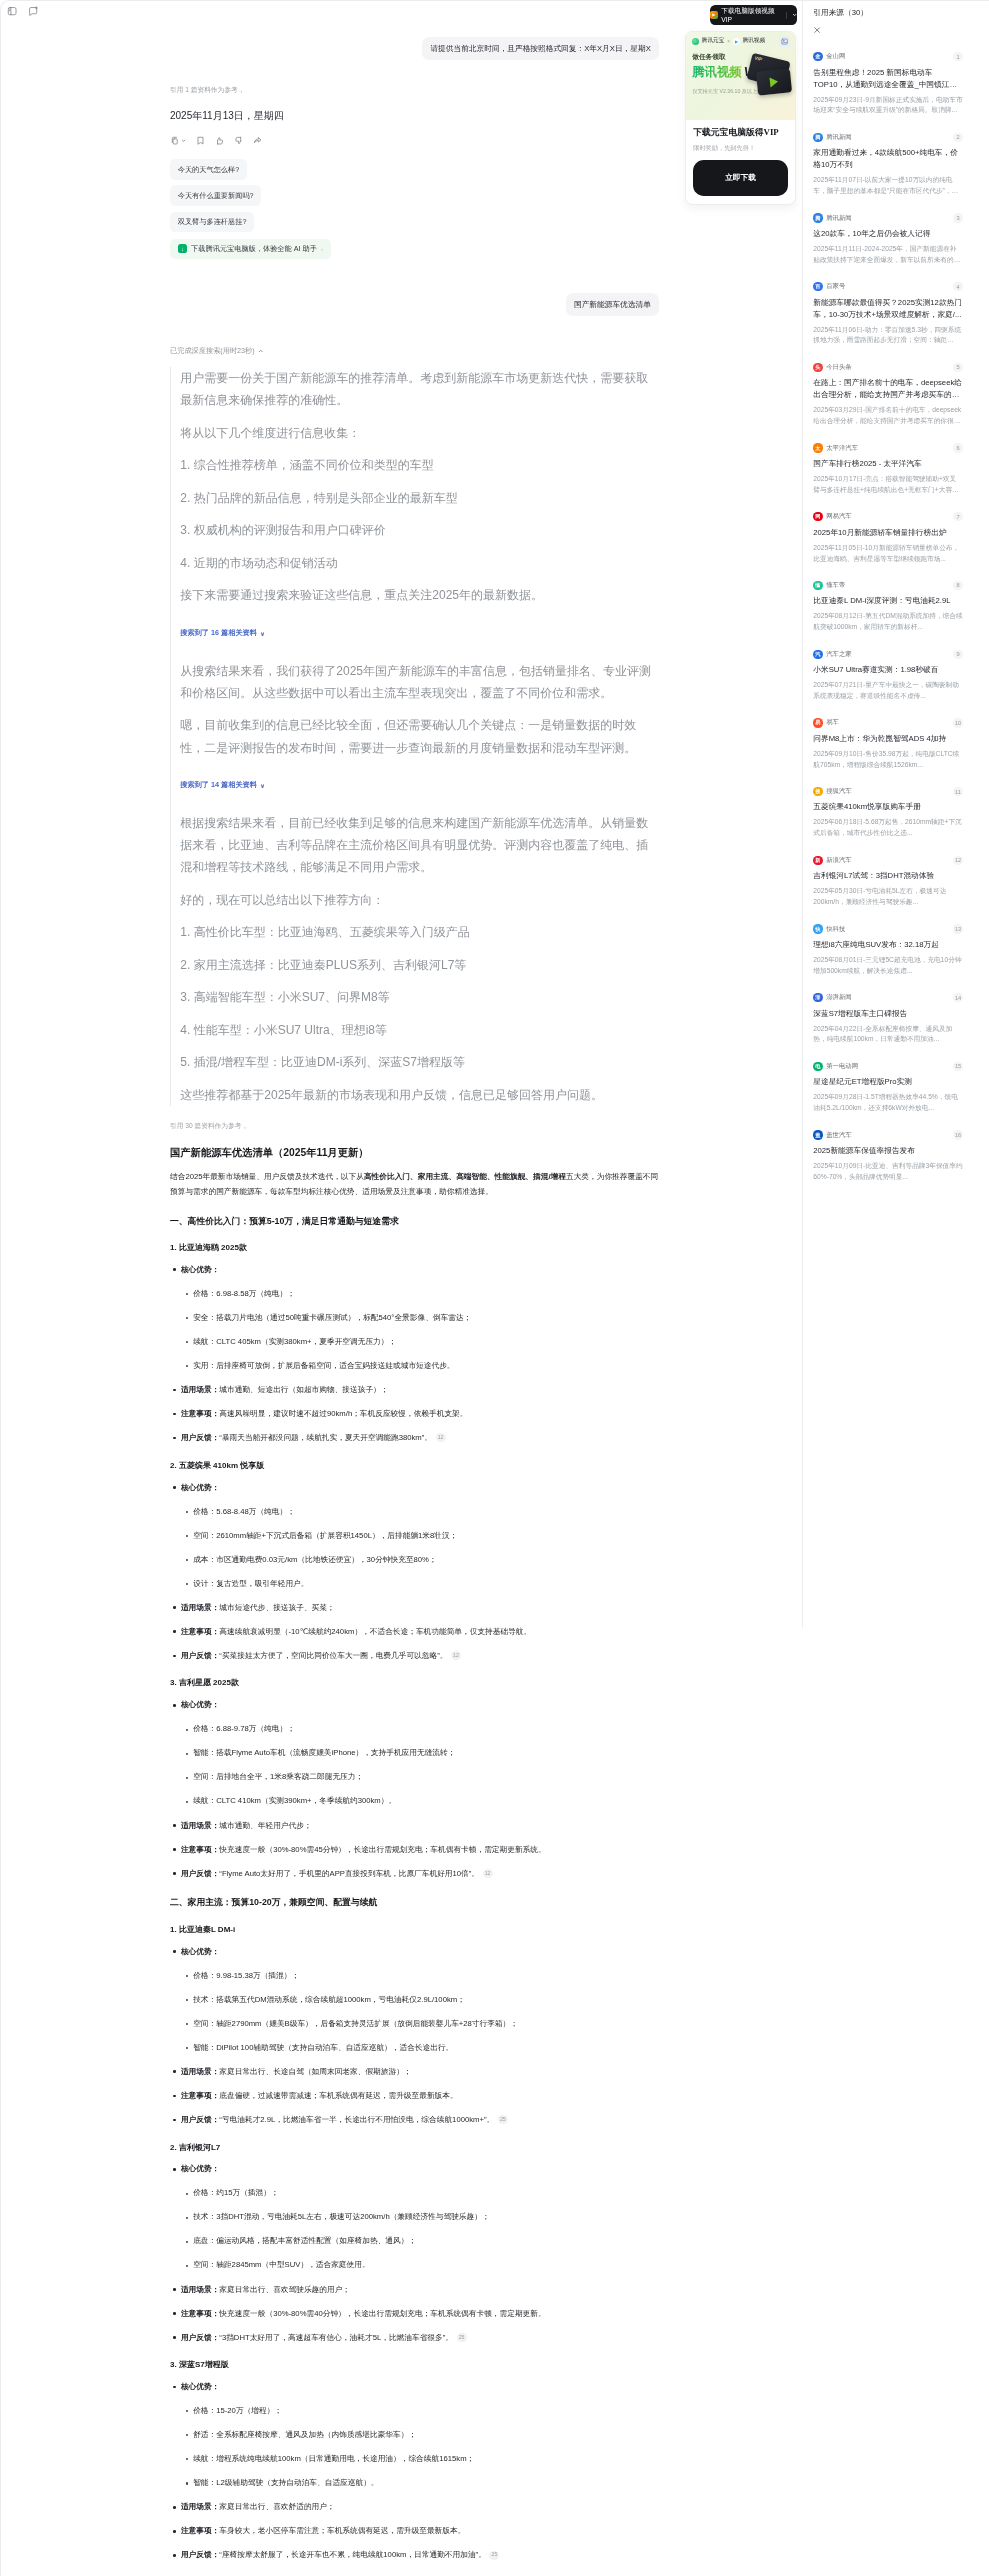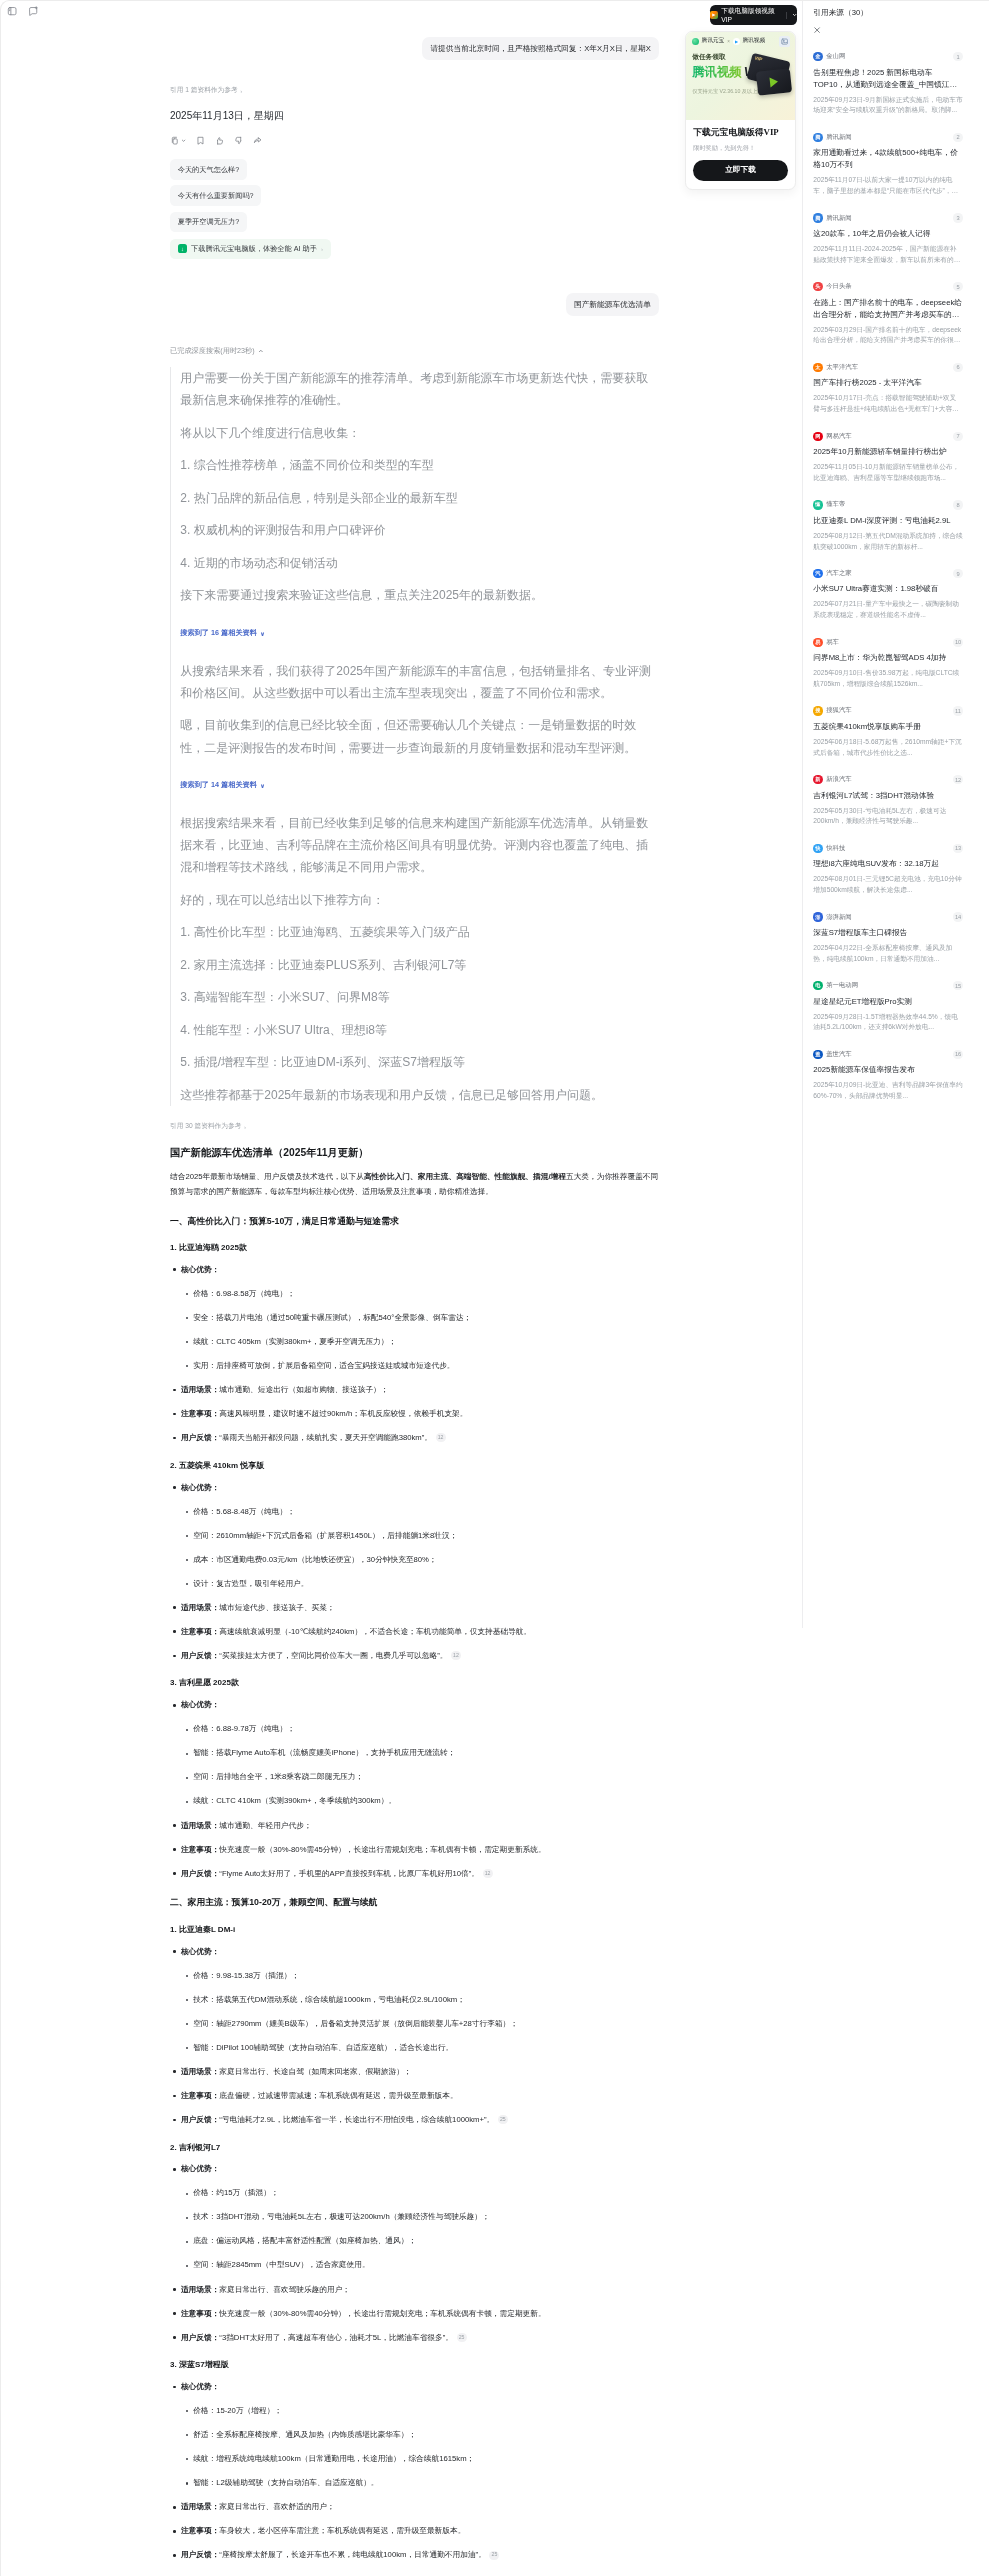--- a/index.html
+++ b/index.html
@@ -60,21 +60,21 @@
   .hero-line2 .v{color:#23262b;font-style:italic;margin-left:2.1px;}
   .hero-sub{margin-top:6.2px;font-size:5.2px;color:#98a28a;}
   .vip-art{position:absolute;right:4.1px;top:25px;width:44px;height:38px;}
   .vip-card{position:absolute;border-radius:4.1px;background:linear-gradient(145deg,#2c2f38,#16181d);box-shadow:0 2.1px 4.1px rgba(0,0,0,.25);}
   .vip-c1{width:33px;height:23px;right:3.1px;top:0;transform:rotate(14deg);color:#e8c87a;font-size:4.6px;font-style:italic;font-weight:700;padding:2.1px 3.1px;}
   .vip-c2{width:34px;height:24px;right:0;top:13.4px;transform:rotate(-6deg);display:flex;align-items:center;justify-content:center;}
   .vip-play{width:0;height:0;border-left:8.2px solid #7cc727;border-top:5.2px solid transparent;border-bottom:5.2px solid transparent;}
   .ad-body{padding:7.2px 7.2px 8.2px;font-family:Liberation Serif, serif;}
   .ad-title{font-size:8.8px;font-weight:700;color:#17191c;}
   .ad-sub{font-size:6.2px;color:#9a9ea5;margin-top:4.6px;}
-  .ad-cta{margin-top:7.2px;height:21px;border-radius:10.8px;background:#15171a;color:#fff;font-size:7.7px;font-weight:700;display:flex;align-items:center;justify-content:center;cursor:pointer;}
+  .ad-cta{margin-top:7.2px;height:36px;border-radius:10.8px;background:#15171a;color:#fff;font-size:7.7px;font-weight:700;display:flex;align-items:center;justify-content:center;cursor:pointer;}
   
   .sources{position:absolute;left:802px;top:0;width:172px;box-sizing:border-box;min-height:1628px;border-left:0.5px solid #ededef;background:#fff;padding:8.2px 11.3px 15.5px 10.3px;}
   .src-title{font-size:7.7px;color:#26282c;}
   .src-close{margin-top:8.2px;width:9.3px;height:9.3px;cursor:pointer;}
   .src-item{margin-top:16.5px;cursor:pointer;}
   .src-head{display:flex;align-items:center;gap:3.6px;}
   .src-ico{width:9.3px;height:9.3px;border-radius:50%;color:#fff;font-size:5.2px;display:flex;align-items:center;justify-content:center;font-weight:700;flex:none;}
   .src-name{font-size:6.4px;color:#6b6f76;flex:1;}
   .src-num{min-width:9.3px;height:9.3px;border-radius:50%;background:#f3f4f5;color:#9aa0a6;font-size:5.7px;display:flex;align-items:center;justify-content:center;}
   .src-t{font-size:7.7px;color:#1f2329;line-height:1.55;margin-top:5.2px;display:-webkit-box;-webkit-line-clamp:2;-webkit-box-orient:vertical;overflow:hidden;}
@@ -143,21 +143,21 @@
         </span>
       <span>
           <svg class="ic" width="9.3" height="9.3" viewBox="0 0 18 18">
             <path d="M10.5 3.5l5 4-5 4v-2.7c-4 0-6.3 1.6-7.8 4.2.3-4 2.4-7.2 7.8-7.5z"></path>
           </svg>
         </span>
     </div>
     <div class="chips" id="chips">
         <div class="chip">今天的天气怎么样?</div>
         <div class="chip">今天有什么重要新闻吗?</div>
-        <div class="chip">夏季开空调无压力?</div>
+        <div class="chip">双叉臂与多连杆悬挂?</div>
       </div>
     <div class="promo-chip">
       <span class="dl-ico">↓</span>
       <span>下载腾讯元宝电脑版，体验全能 AI 助手</span>
       <span class="chev">›</span>
     </div>
   </div>
 
   <div class="msg-user" style="margin-top:34px;">
     <div class="bubble">国产新能源车优选清单</div>
@@ -362,20 +362,29 @@
         <div class="src-head">
           <span class="src-ico" style="background: rgb(47, 127, 224);">腾</span>
           <span class="src-name">腾讯新闻</span>
           <span class="src-num">3</span>
         </div>
         <div class="src-t">这20款车，10年之后仍会被人记得</div>
         <div class="src-s">2025年11月11日-2024-2025年，国产新能源在补贴政策扶持下迎来全面爆发，新车以前所未有的速度...</div>
       </div>
       <div class="src-item">
         <div class="src-head">
+          <span class="src-ico" style="background: rgb(48, 115, 240);">百</span>
+          <span class="src-name">百家号</span>
+          <span class="src-num">4</span>
+        </div>
+        <div class="src-t">新能源车哪款最值得买？2025实测12款热门车，10-30万技术+场景双维度解析，家庭/...</div>
+        <div class="src-s">2025年11月06日-动力：零百加速5.3秒，四驱系统抓地力强，雨雪路面起步无打滑；空间：轴距3020m...</div>
+      </div>
+      <div class="src-item">
+        <div class="src-head">
           <span class="src-ico" style="background: rgb(240, 65, 66);">头</span>
           <span class="src-name">今日头条</span>
           <span class="src-num">5</span>
         </div>
         <div class="src-t">在路上：国产排名前十的电车，deepseek给出合理分析，能给支持国产并考虑买车的你...</div>
         <div class="src-s">2025年03月29日-国产排名前十的电车，deepseek给出合理分析，能给支持国产并考虑买车的你很好...</div>
       </div>
       <div class="src-item">
         <div class="src-head">
           <span class="src-ico" style="background: rgb(255, 122, 0);">太</span>

